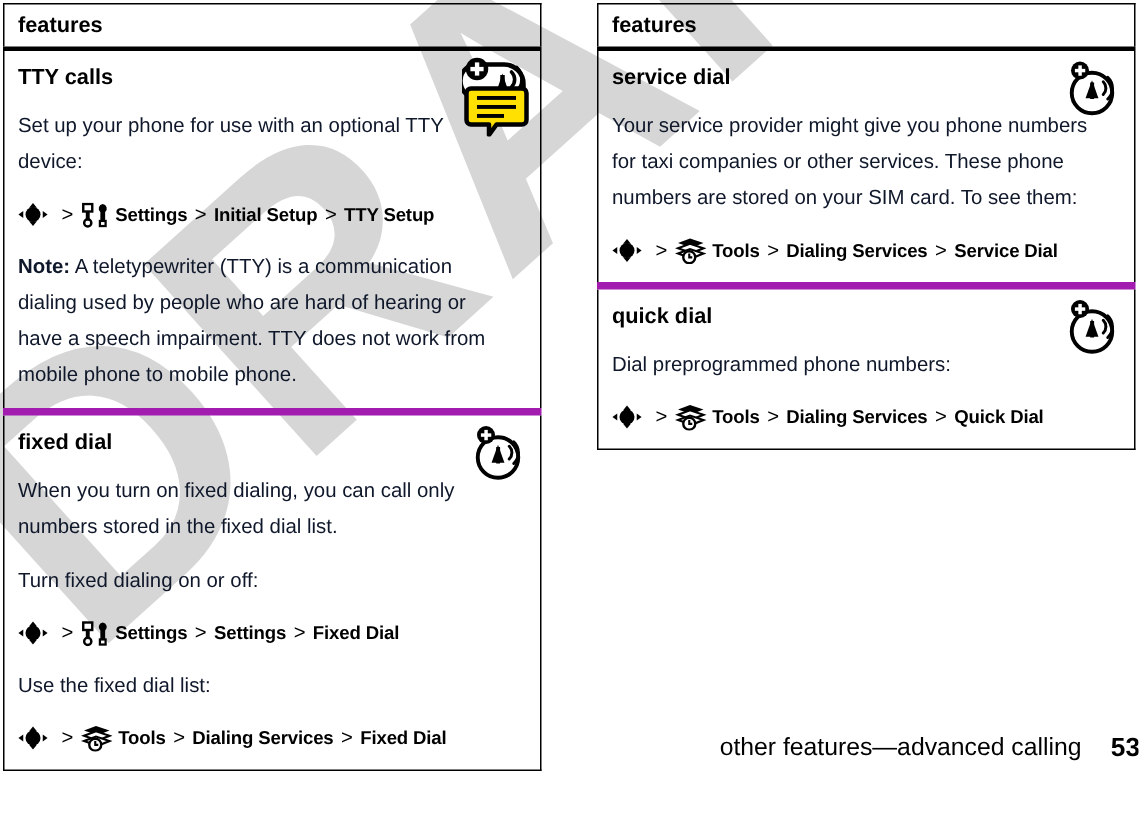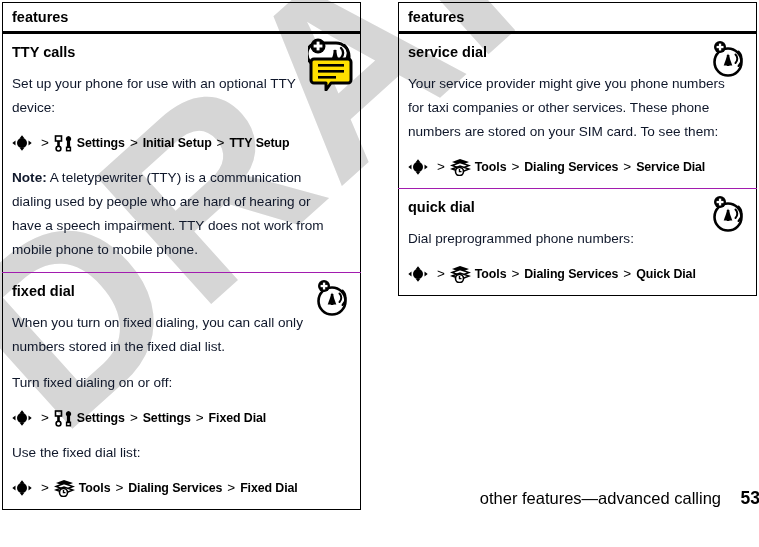--- a/index.html
+++ b/index.html
@@ -60,21 +60,21 @@
     border-bottom: 3px solid #000;
     padding: 5px 8px 5px 9px;
   }
   .hdr-title {
     font-size: 14.5px;
     font-weight: bold;
     color: #000;
     line-height: 18px;
   }
   .sec-row > td {
-    border-top: 1px solid #a21caf;
+    border-top: 5px solid #a21caf;
     padding: 6px 9px 8px 9px;
     vertical-align: top;
     position: relative;
   }
   .sec-row.first > td { border-top: none; margin-top: 48px; }
 
   .sec-title {
     font-size: 14.5px;
     font-weight: bold;
     color: #000;

